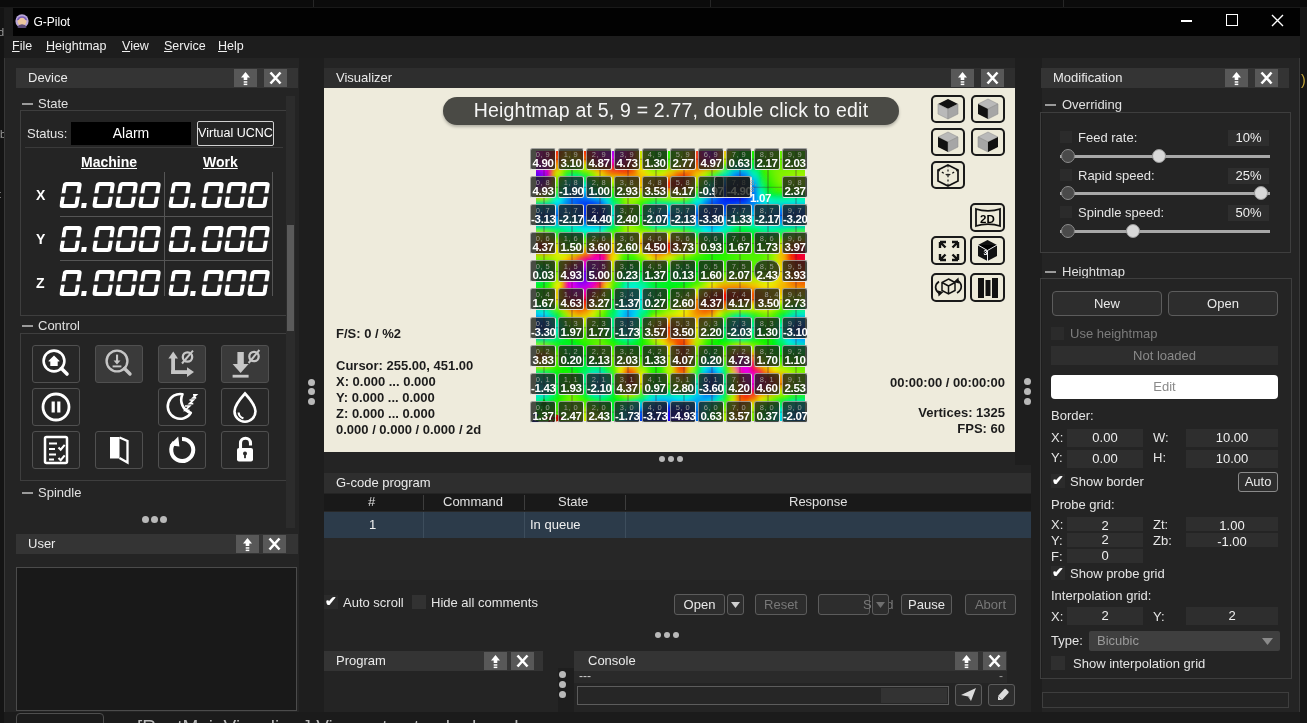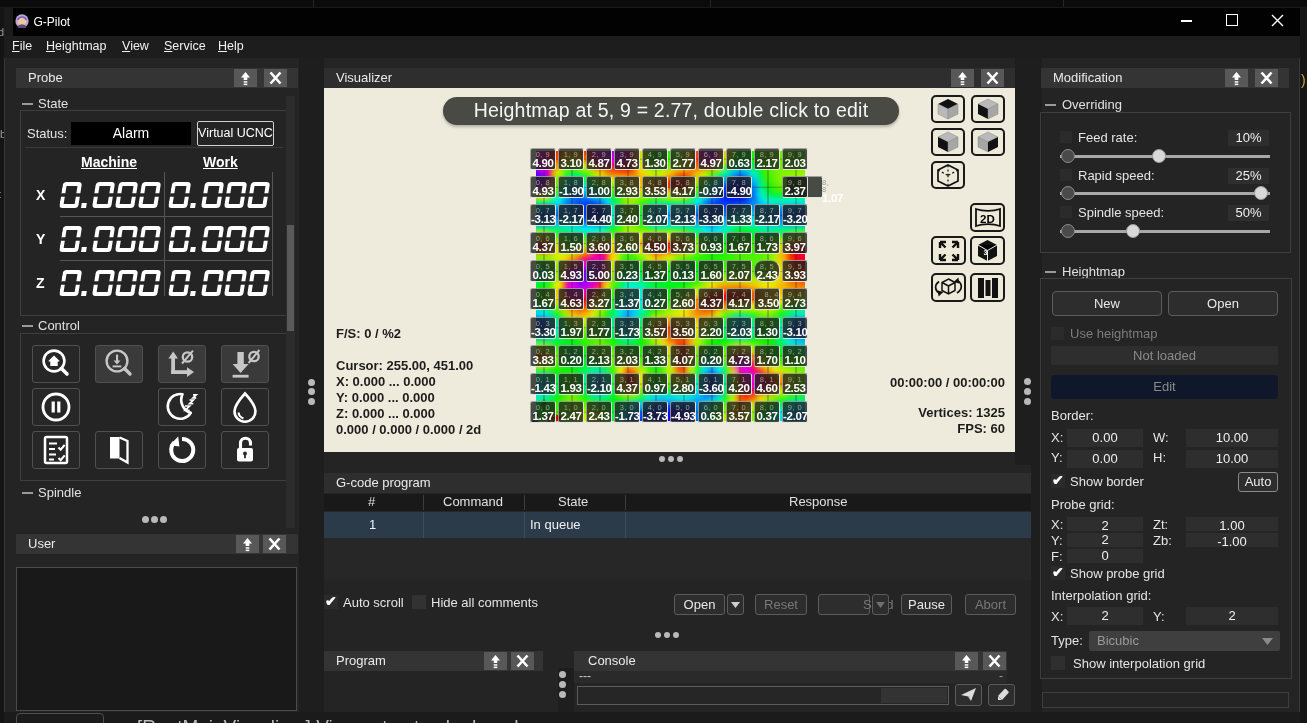--- a/index.html
+++ b/index.html
@@ -82,21 +82,21 @@
     <g id="dro">
           <use href="#seg0" x="0"></use>
           <rect x="22" y="21" width="5" height="5" fill="#fff"></rect>
           <use href="#seg0" x="33"></use>
           <use href="#seg0" x="56"></use>
           <use href="#seg0" x="79"></use>
         </g>
   </defs>
     </svg>
   <div class="phead" style="left:16px;top:68px;width:282px;">
-      <span class="t" style="left:12px;">Probe</span>
+      <span class="t" style="left:12px;">Device</span>
     </div>
   <div class="hbtn" style="left:234px;top:69px;"><svg width="23" height="18" viewBox="0 0 23 18">
         <path d="M11.5 3 L16 8.5 L13.3 8.5 L13.3 11 L9.7 11 L9.7 8.5 L7 8.5 Z" fill="#fff"></path>
         <rect x="9.7" y="12.2" width="3.6" height="1.5" fill="#fff"></rect>
         <rect x="9.7" y="14.6" width="3.6" height="1.5" fill="#fff"></rect>
       </svg></div>
   <div class="hbtn" style="left:264px;top:69px;"><svg width="23" height="18" viewBox="0 0 23 18">
         <path d="M6.5 3.5 L16.5 14.5 M16.5 3.5 L6.5 14.5" stroke="#fff" stroke-width="2.6"></path>
       </svg></div>
   <div class="gdash" style="left:22px;top:103px;"></div>
@@ -2045,21 +2045,21 @@
       <span class="cv">4.17</span>
     </div>
 <div class="cell" style="left:698px;top:176px;">
       <span class="cc">6, 8</span>
       <span class="cv">-0.97</span>
     </div>
 <div class="cell" style="left:726px;top:176px;">
       <span class="cc">7, 8</span>
       <span class="cv">-4.90</span>
     </div>
-<div class="cell" style="left:786px;top:176px;padding-left:35px;">
+<div class="cell" style="left:714px;top:176px;padding-left:35px;">
       <span class="cc">8, 8</span>
       <span class="cv">1.07</span>
     </div>
 <div class="cell" style="left:782px;top:176px;">
       <span class="cc">9, 8</span>
       <span class="cv">2.37</span>
     </div>
 <div class="cell" style="left:530px;top:204px;">
       <span class="cc">0, 7</span>
       <span class="cv">-3.13</span>
@@ -2583,21 +2583,21 @@
   <div class="abs" style="left:1126px;top:224px;width:14px;height:14px;border-radius:50%;background:#d8d8d8;border:1px solid #9a9a9a;"></div>
 
   <div class="gdash" style="left:1045px;top:271px;"></div>
   <div class="grouplabel" style="left:1062px;top:264px;">Heightmap</div>
   <div class="gbox" style="left:1040px;top:278px;width:252px;height:401px;"></div>
   <div class="btn" style="left:1052px;top:291px;width:110px;height:25px;line-height:23px;border-radius:4px;">New</div>
   <div class="btn" style="left:1168px;top:291px;width:110px;height:25px;line-height:23px;border-radius:4px;">Open</div>
   <div class="cb" style="left:1051px;top:327px;width:13px;height:13px;"></div>
   <div class="lbl13" style="left:1070px;top:326px;color:#7c7c7c;">Use heightmap</div>
   <div class="field" style="left:1051px;top:346px;width:227px;height:19px;color:#8a8a8a;padding-top:2px;">Not loaded</div>
-  <div class="abs" style="left:1051px;top:375px;width:227px;height:24px;background:#0f172a;border-radius:4px;color:#8a8a8a;font-size:13px;text-align:center;line-height:24px;">Edit</div>
+  <div class="abs" style="left:1051px;top:375px;width:227px;height:24px;background:#ffffff;border-radius:4px;color:#8a8a8a;font-size:13px;text-align:center;line-height:24px;">Edit</div>
   <div class="lbl13" style="left:1051px;top:408px;">Border:</div>
   <div class="lbl13" style="left:1051px;top:430px;">X:</div>
   <div class="field" style="left:1067px;top:429px;width:76px;height:18px;padding-top:1px;">0.00</div>
   <div class="lbl13" style="left:1153px;top:430px;">W:</div>
   <div class="field" style="left:1186px;top:429px;width:92px;height:18px;padding-top:1px;">10.00</div>
   <div class="lbl13" style="left:1051px;top:450px;">Y:</div>
   <div class="field" style="left:1067px;top:450px;width:76px;height:18px;padding-top:1px;">0.00</div>
   <div class="lbl13" style="left:1153px;top:450px;">H:</div>
   <div class="field" style="left:1186px;top:450px;width:92px;height:18px;padding-top:1px;">10.00</div>
   <div class="cb chk" style="left:1051px;top:474px;"></div>

